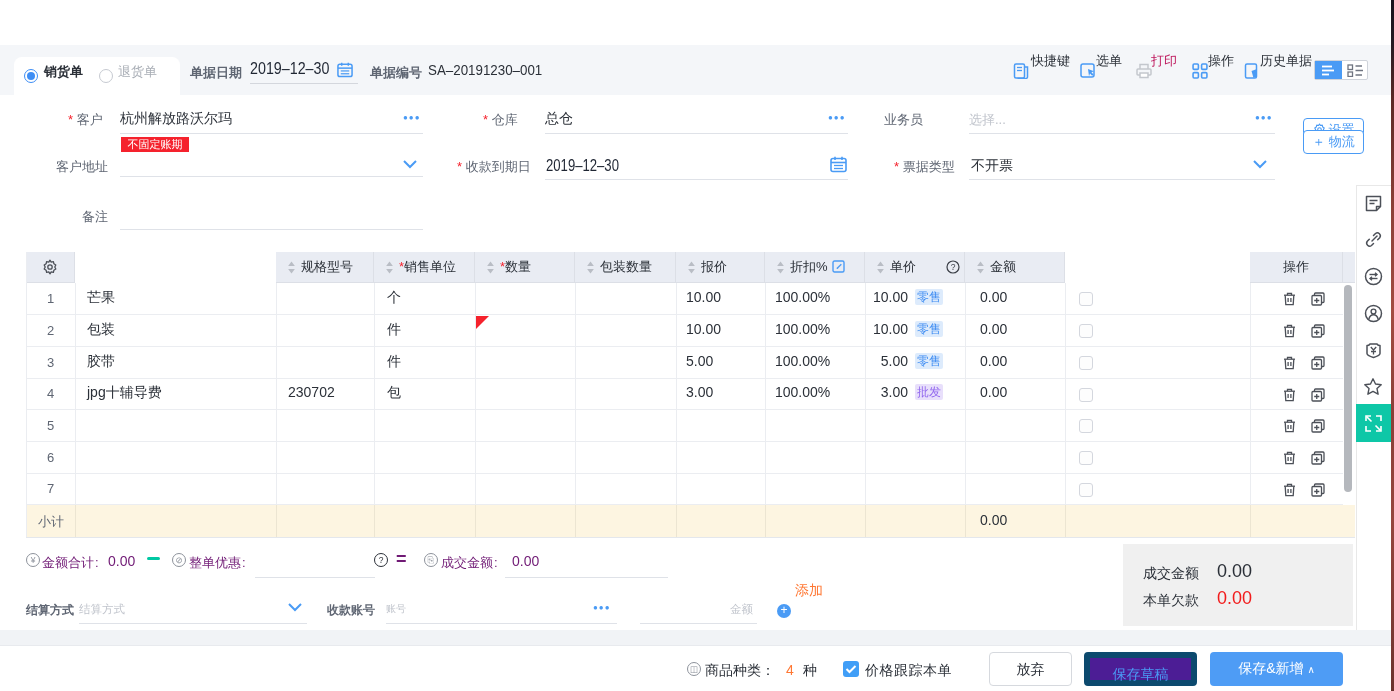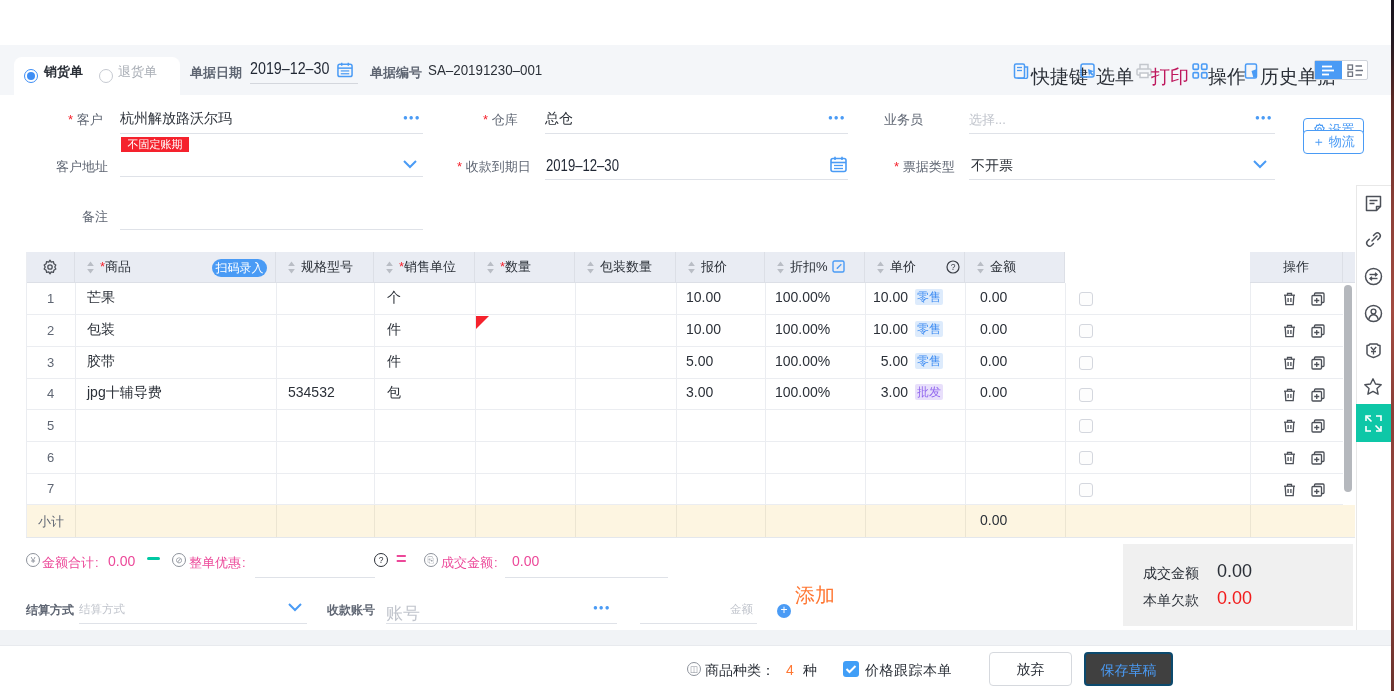--- a/index.html
+++ b/index.html
@@ -20,21 +20,21 @@
 .radio.on{border:1px solid #3e8ef5;background:#fff;left:10px}
 .radio.on::after{content:"";position:absolute;left:2px;top:2px;width:8px;height:8px;border-radius:50%;background:#3e8ef5}
 .radio.off{border:1px solid #c6cad1;background:#fff;left:85px}
 #radiobox .lb1{position:absolute;left:30px;top:6px;font-size:13px;color:#2b3038;font-weight:bold}
 #radiobox .lb2{position:absolute;left:104px;top:6px;font-size:13px;color:#a8adb5}
 .tlabel{position:absolute;top:64px;font-size:13px;color:#5f6673;font-weight:bold}
 #dateval{position:absolute;left:250px;top:59px;font-size:17px;color:#1f2633;transform:scaleX(.84);transform-origin:0 0;white-space:nowrap}
 #dateline{position:absolute;left:250px;top:83px;width:108px;height:1px;background:#d4d7dd}
 #billno{position:absolute;left:428px;top:62px;font-size:14.5px;color:#2b3038;transform:scaleX(.92);transform-origin:0 0;white-space:nowrap}
 .ticon{position:absolute;top:63px;width:16px;height:16px}
-.ttext{position:absolute;top:64px;font-size:19px;color:#2b3038}
+.ttext{position:absolute;top:52px;font-size:13px;color:#2b3038}
 .ttext.dis{color:#be185d}
 #segctl{position:absolute;left:1314px;top:60px;width:54px;height:20px;border:1px solid #cfd3da;border-radius:2px;background:#fff}
 #segctl .l{position:absolute;left:0;top:0;width:27px;height:18px;background:#4a9bf5}
 
 #content{position:absolute;left:5px;top:95px;width:1386px;height:535px;background:#fff}
 
 .req{color:#f5222d;font-size:13px}
 .flabel{position:absolute;font-size:13px;color:#5f6673;text-align:right}
 .fval{position:absolute;font-size:14px;color:#2b3038}
 .fph{position:absolute;font-size:13px;color:#c0c4cc}
@@ -52,21 +52,21 @@
 .sort{display:inline-block;vertical-align:middle;margin-right:5px;width:9px}
 .tagb{display:inline-block;font-size:12px;line-height:16px;padding:0 2px;border-radius:2px;vertical-align:1px}
 .tag-ls{background:#ddebfc;color:#3d8cf2}
 .tag-pf{background:#e8dffb;color:#9268ee}
 .ckb{position:absolute;width:14px;height:14px;border:1px solid #d4d7de;border-radius:3px;background:#fdfdfd}
 #subtotal{position:absolute;left:0;top:253px;width:1329px;height:32px;background:#fdf5e1}
 
 #sb{position:absolute;left:1318px;top:33px;width:8px;height:207px;background:#b5b8bd;border-radius:4px}
 
 .cicon{position:absolute;width:14px;height:14px;border:1px solid #8d929b;border-radius:50%;color:#8d929b;font-size:8.5px;text-align:center;line-height:13px}
-.t14{position:absolute;font-size:14px;color:#ec4899}
+.t14{position:absolute;font-size:14px;color:#701a75}
 
 #paypanel{position:absolute;left:1123px;top:544px;width:230px;height:82px;background:#f0f0f0}
 
 #gapstrip{position:absolute;left:0;top:630px;width:1391px;height:15px;background:#f1f3f6}
 #botbar{position:absolute;left:0;top:645px;width:1391px;height:46px;background:#fff;border-top:1px solid #e8eaee}
 .bbtn{position:absolute;top:652px;height:34px;border-radius:4px;font-size:14px;text-align:center;line-height:32px}
 
 #sidebar{position:absolute;left:1356px;top:185px;width:35px;height:445px;background:#fff;border-left:1px solid #e8e8e8;border-top:1px solid #e8e8e8}
 #greenbtn{position:absolute;left:1356px;top:404px;width:35px;height:38px;background:#0ec7a7}
 
@@ -191,26 +191,20 @@
 <div class="flabel" style="left:82px;top:208px">备注</div>
 <div class="uline" style="left:120px;top:229px;width:303px"></div>
 
 <div id="tbl">
 <div class="hd" style="left:0px;width:49px">
         <div style="text-align:center"><svg width="16" height="16" viewBox="0 0 16 16" style="margin-top:7px">
             <path d="M8 1.2l1.2 1.9 2.2-.5.5 2.2 1.9 1.2-1 2 1 2-1.9 1.2-.5 2.2-2.2-.5L8 14.8 6.8 12.9l-2.2.5-.5-2.2-1.9-1.2 1-2-1-2L4.1 4.8l.5-2.2 2.2.5z" fill="none" stroke="#4c5058" stroke-width="1.3" stroke-linejoin="round"></path>
             <circle cx="8" cy="8" r="2.2" fill="none" stroke="#4c5058" stroke-width="1.3"></circle>
           </svg></div>
       </div>
-<div class="hd" style="left:49px;width:201px">
-        <div style="padding-left:11px;position:relative"><svg class="sort" width="8" height="13" viewBox="0 0 8 13">
-            <path d="M4 0.5L7.4 5H0.6z" fill="#b9bdc5"></path>
-            <path d="M4 12.5L0.6 8h6.8z" fill="#b9bdc5"></path>
-          </svg><span class="req">*</span>商品<span style="position:absolute;left:137px;top:7px;width:55px;height:18px;background:#4a9bf5;color:#fff;font-size:12px;font-weight:normal;border-radius:9px;text-align:center;line-height:18px">扫码录入</span></div>
-      </div>
 <div class="hd" style="left:250px;width:98px">
         <div style="padding-left:11px"><svg class="sort" width="8" height="13" viewBox="0 0 8 13">
             <path d="M4 0.5L7.4 5H0.6z" fill="#b9bdc5"></path>
             <path d="M4 12.5L0.6 8h6.8z" fill="#b9bdc5"></path>
           </svg>规格型号</div>
       </div>
 <div class="hd" style="left:348px;width:101px">
         <div style="padding-left:11px"><svg class="sort" width="8" height="13" viewBox="0 0 8 13">
             <path d="M4 0.5L7.4 5H0.6z" fill="#b9bdc5"></path>
             <path d="M4 12.5L0.6 8h6.8z" fill="#b9bdc5"></path>
@@ -318,21 +312,21 @@
           <path d="M2.2 3.4l.6 9.2h7.4l.6-9.2" fill="none" stroke="#4c5058" stroke-width="1.3"></path>
           <path d="M5.1 6v4M7.9 6v4" stroke="#4c5058" stroke-width="1.3"></path>
         </svg></div>
 <div class="abs" style="left:1285px;top:104px"><svg width="14" height="14" viewBox="0 0 14 14">
           <path d="M3.5 3.5V2a1 1 0 0 1 1-1H12a1 1 0 0 1 1 1v7.5a1 1 0 0 1-1 1h-1.5" fill="none" stroke="#4c5058" stroke-width="1.3"></path>
           <rect x="1" y="3.5" width="9.5" height="9.5" rx="1" fill="none" stroke="#4c5058" stroke-width="1.3"></rect>
           <path d="M5.75 6v5M3.2 8.5h5.1" stroke="#4c5058" stroke-width="1.3"></path>
         </svg></div>
 <div class="num" style="left:0;top:134px">4</div>
 <div class="cell" style="left:61px;top:132px">jpg十辅导费</div>
-<div class="cell" style="left:262px;top:132px">534532</div>
+<div class="cell" style="left:262px;top:132px">230702</div>
 <div class="cell" style="left:361px;top:132px">包</div>
 <div class="cell" style="left:660px;top:132px">3.00</div>
 <div class="cell" style="left:749px;top:132px">100.00%</div>
 <div class="cell" style="left:790px;top:132px;width:92px;text-align:right">3.00</div>
 <div class="cell" style="left:889px;top:132px"><span class="tagb tag-pf">批发</span></div>
 <div class="cell" style="left:954px;top:132px">0.00</div>
 <div class="ckb" style="left:1053px;top:136px"></div>
 <div class="abs" style="left:1257px;top:136px"><svg width="13" height="14" viewBox="0 0 13 14">
           <path d="M1 3.2h11" stroke="#4c5058" stroke-width="1.3"></path>
           <path d="M4.5 3V1.4h4V3" fill="none" stroke="#4c5058" stroke-width="1.3"></path>
@@ -436,47 +430,48 @@
 <div class="t14" style="left:512px;top:553px">0.00</div>
 <div class="uline" style="left:505px;top:577px;width:163px"></div>
 
 <div class="flabel" style="left:26px;top:602px;font-weight:bold;font-size:12px">结算方式</div>
 <div class="fph" style="left:79px;top:602px;font-size:11.5px">结算方式</div>
 <svg class="abs" style="left:288px;top:603px" width="14" height="9" viewBox="0 0 14 9">
       <path d="M1 1l6 6 6-6" fill="none" stroke="#4a9bf5" stroke-width="2"></path>
     </svg>
 <div class="uline" style="left:79px;top:623px;width:228px"></div>
 <div class="flabel" style="left:327px;top:602px;font-weight:bold;font-size:12px">收款账号</div>
-<div class="fph" style="left:386px;top:602px;font-size:17px">账号</div>
+<div class="fph" style="left:386px;top:602px;font-size:10px">账号</div>
 <div class="dots" style="left:593px;top:603px">●●●</div>
 <div class="uline" style="left:386px;top:623px;width:231px"></div>
 <div class="fph" style="left:730px;top:602px;font-size:11.5px">金额</div>
 <div class="uline" style="left:640px;top:623px;width:117px"></div>
 <div class="abs" style="left:777px;top:604px;width:14px;height:14px;border-radius:50%;background:#4a9bf5;color:#fff;font-size:12px;line-height:13px;text-align:center">+</div>
-<div class="abs" style="left:795px;top:582px;font-size:20px;color:#ff7733">添加</div>
+<div class="abs" style="left:795px;top:582px;font-size:14px;color:#ff7733">添加</div>
 
 <div id="paypanel">
   <div class="abs" style="left:20px;top:21px;font-size:14px;color:#2b3038">成交金额</div>
   <div class="abs" style="left:94px;top:17px;font-size:18px;color:#2b3038">0.00</div>
   <div class="abs" style="left:20px;top:48px;font-size:14px;color:#2b3038">本单欠款</div>
   <div class="abs" style="left:94px;top:44px;font-size:18px;color:#f21b1b">0.00</div>
 </div>
 
 <div id="gapstrip"></div>
 <div id="botbar"></div>
 <div class="cicon" style="left:687px;top:662px">◫</div>
 <div class="abs" style="left:705px;top:662px;font-size:14px;color:#2b3038;font-weight:500">商品种类：</div>
 <div class="abs" style="left:786px;top:662px;font-size:14px;color:#ff7733">4</div>
 <div class="abs" style="left:803px;top:662px;font-size:14px;color:#2b3038">种</div>
 <div class="abs" style="left:843px;top:661px;width:16px;height:16px;background:#409ef7;border-radius:3px"><svg width="16" height="16" viewBox="0 0 16 16">
         <path d="M3.5 8l3 3 6-6" fill="none" stroke="#fff" stroke-width="2"></path>
       </svg></div>
 <div class="abs" style="left:865px;top:662px;font-size:14px;letter-spacing:.5px;color:#2b3038">价格跟踪本单</div>
 <div class="bbtn" style="left:989px;width:83px;background:#fff;border:1px solid #d6d9de;color:#2b3038">放弃</div>
-<div class="bbtn" style="left:1084px;width:89px;background:#404040;border:2px solid #0c4a6e;color:#4a9bf5">保存草稿</div>
+<div class="bbtn" style="left:1084px;width:113px;background:#4c1d95;border:6px solid #0c4a6e;color:#4a9bf5">保存草稿</div>
+<div class="bbtn" style="left:1210px;width:133px;background:#4e9cf5;color:#fff">保存&amp;新增 <span style="font-size:10px">∧</span></div>
 
 <div id="sidebar"></div>
 <svg class="abs" style="left:1364px;top:194px" width="19" height="19" viewBox="0 0 19 19">
       <path d="M2.5 2.5h14v10l-4 4h-10z" fill="none" stroke="#4c5058" stroke-width="1.5" stroke-linejoin="round"></path>
       <path d="M12.5 16.5v-4h4" fill="none" stroke="#4c5058" stroke-width="1.5" stroke-linejoin="round"></path>
       <path d="M5.5 6.5h8M5.5 9.5h5" stroke="#4c5058" stroke-width="1.5"></path>
     </svg>
 <svg class="abs" style="left:1364px;top:230px" width="19" height="19" viewBox="0 0 19 19">
       <g fill="none" stroke="#4c5058" stroke-width="1.5" stroke-linecap="round">
         <path d="M8 11l5-5"></path>

